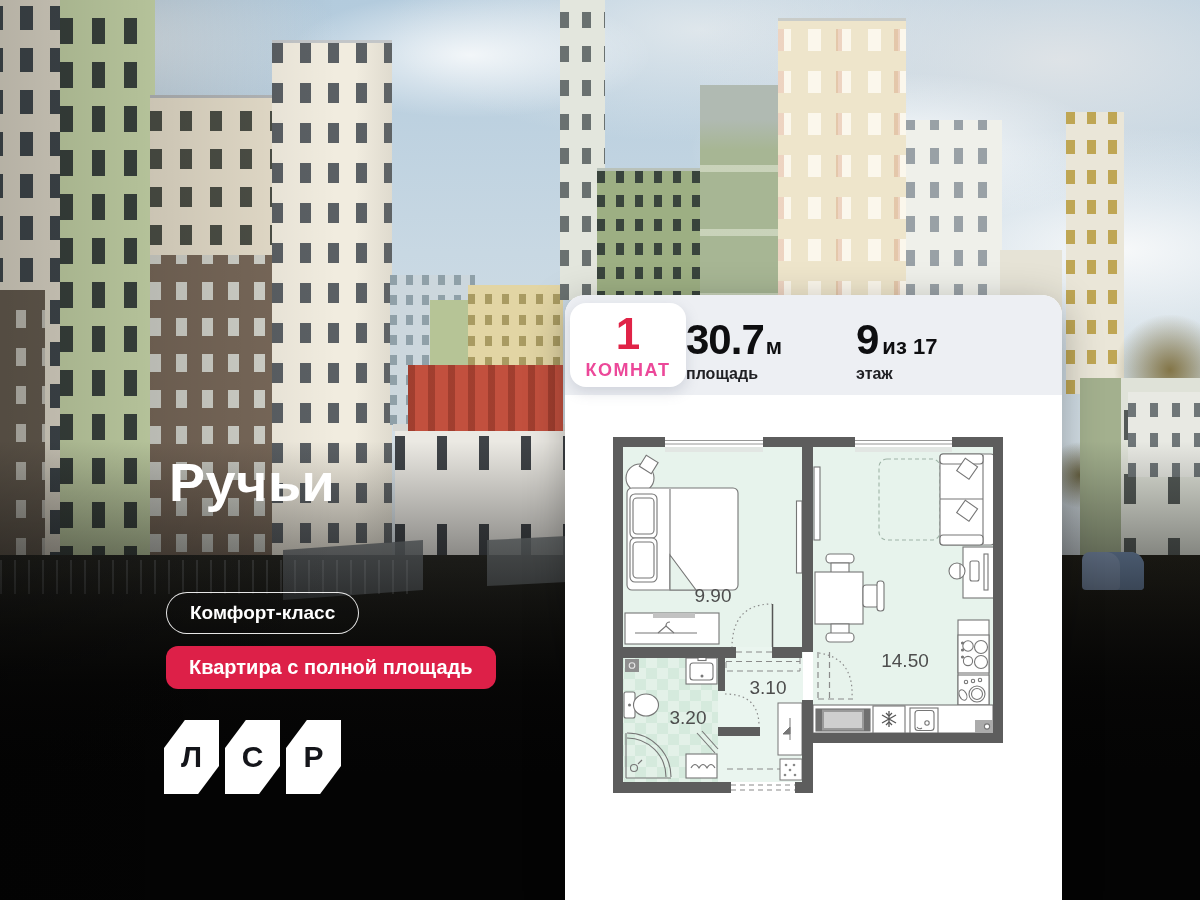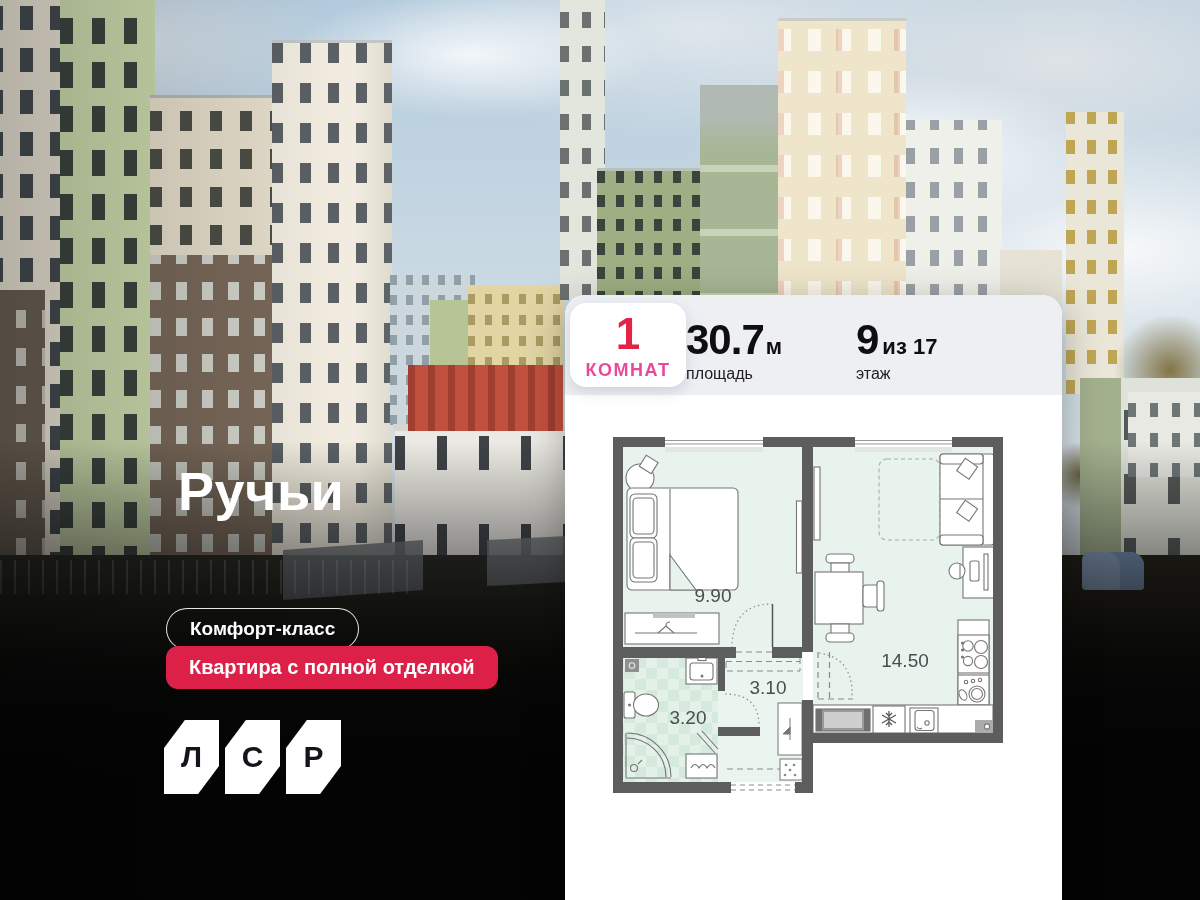--- a/index.html
+++ b/index.html
@@ -13,44 +13,44 @@
     radial-gradient(ellipse 420px 170px at 1120px 250px, rgba(252,252,252,.9), transparent 72%),
     radial-gradient(ellipse 500px 200px at 1060px 60px, rgba(224,228,231,.95), transparent 75%),
     radial-gradient(ellipse 260px 90px at 470px 55px, rgba(255,255,255,.8), transparent 70%),
     radial-gradient(ellipse 360px 130px at 90px 40px, rgba(242,245,246,.75), transparent 70%),
     radial-gradient(ellipse 420px 150px at 700px 30px, rgba(233,237,239,.8), transparent 75%);}
   .bld{position:absolute;}
   .overlay{position:absolute;inset:0;background:
     linear-gradient(90deg, rgba(0,0,0,.22), transparent 28%),
     linear-gradient(180deg, rgba(10,10,10,0) 49%, rgba(10,10,10,.5) 64%, rgba(5,5,5,.9) 76%, #040404 86%);}
   
-  .hero-title{position:absolute;left:166px;top:448px;margin:12px;color:#fff;
+  .hero-title{position:absolute;left:166px;top:448px;margin:3px;color:#fff;
     font-size:54px;font-weight:700;letter-spacing:.5px;z-index:3;}
-  .tags{position:absolute;left:166px;top:608px;display:flex;gap:11px;z-index:3;}
+  .tags{position:absolute;left:166px;top:592px;display:flex;gap:11px;z-index:3;}
   .pill{display:inline-block;padding:9px 23px;border:1.5px solid rgba(255,255,255,.9);
     border-radius:23px;color:#fff;font-size:19px;font-weight:600;background:rgba(10,10,10,.18);}
   .badge{position:absolute;left:166px;top:646px;padding:10px 23px;background:#dd2048;
     border-radius:12px;color:#fff;font-size:20px;font-weight:600;z-index:3;}
   .logo{position:absolute;left:164px;top:720px;display:flex;gap:6px;z-index:3;}
   .cube{width:55px;height:74px;background:#fff;display:flex;align-items:center;justify-content:center;
     clip-path:polygon(38% 0,100% 0,100% 62%,62% 100%,0 100%,0 38%);
     color:#14151a;font-size:30px;font-weight:800;}
   
   .card{position:absolute;left:565px;top:295px;width:497px;height:605px;background:#fff;
     border-radius:20px 20px 0 0;z-index:4;box-shadow:0 10px 40px rgba(0,0,0,.3);}
   .stats{display:flex;height:100px;background:#edeff3;border-radius:20px 20px 0 0;padding-right:36px;}
   .rooms-box{width:116px;height:84px;margin:8px 0 0 5px;background:#fff;border-radius:16px;
     box-shadow:0 5px 14px rgba(100,110,130,.22);text-align:center;}
   .rooms-value{font-size:44px;line-height:1;font-weight:800;color:#e02347;padding-top:9px;}
   .rooms-label{font-size:18px;font-weight:700;letter-spacing:1.5px;color:#ec4899;margin-top:4px;}
   .stat{flex:1;text-align:left;padding-top:24px;}
   .stat-value{font-size:42px;line-height:1;font-weight:800;color:#0e0e10;letter-spacing:-1px;}
   .stat-value .unit{font-size:22px;font-weight:700;letter-spacing:0;margin-left:2px;}
   .stat-value .sp{margin-left:4px;}
-  .stat-label{font-size:16px;font-weight:400;color:#202024;margin-top:4px;}
+  .stat-label{font-size:16px;font-weight:700;color:#202024;margin-top:4px;}
   .plan{position:absolute;left:48px;top:142px;}
   .plan text{font-family:"Liberation Sans","DejaVu Sans",sans-serif;fill:#4d4d4d;font-size:19px;}
 </style>
 </head>
 <body>
 
 <div class="stage">
 
   <div class="photo">
     <div class="clouds"></div>
@@ -88,21 +88,21 @@
     <div class="bld" style="left:487px;top:538px;width:80px;height:46px;background:#767b7e;transform:skewY(-3deg);opacity:.85;"></div>
     <div class="bld" style="left:0;top:560px;width:420px;height:34px;background:repeating-linear-gradient(90deg,rgba(190,195,200,.28) 0 2px,transparent 2px 14px);"></div>
 
     <div class="overlay"></div>
   </div>
 
   <h1 class="hero-title">Ручьи</h1>
   <div class="tags">
     <span class="pill">Комфорт-класс</span>
   </div>
-  <div class="badge">Квартира с полной отделкой</div>
+  <div class="badge">Квартира с полной площадь</div>
   <div class="logo">
     <span class="cube">
         <span>Л</span>
       </span>
     <span class="cube">
         <span>С</span>
       </span>
     <span class="cube">
         <span>Р</span>
       </span>

